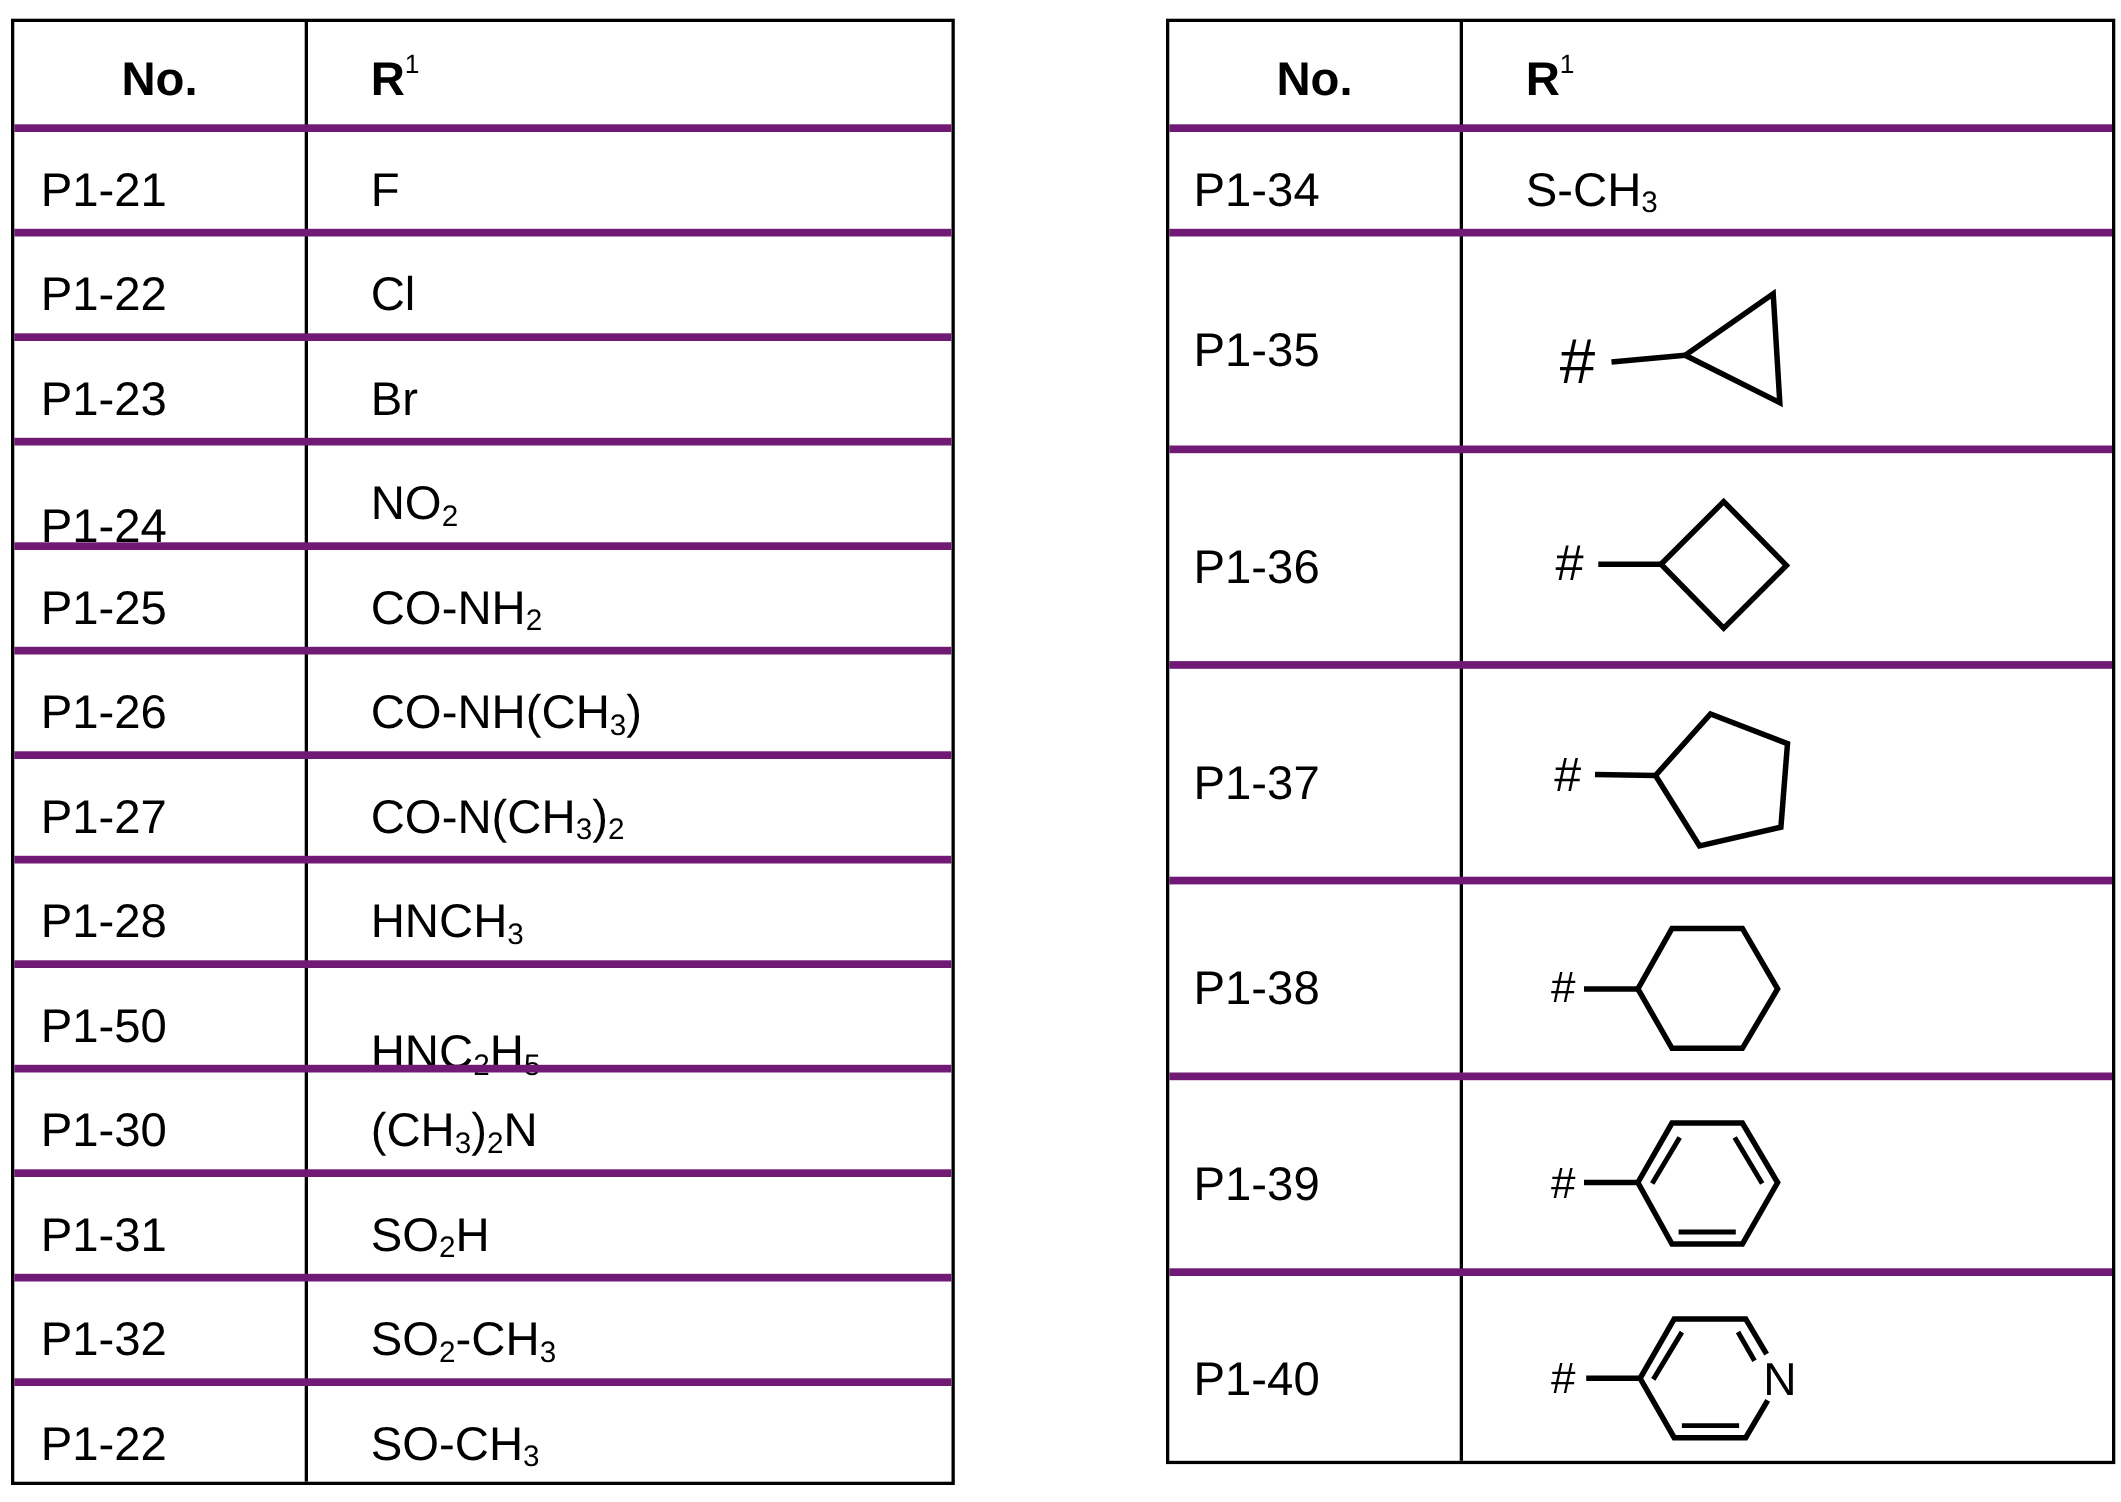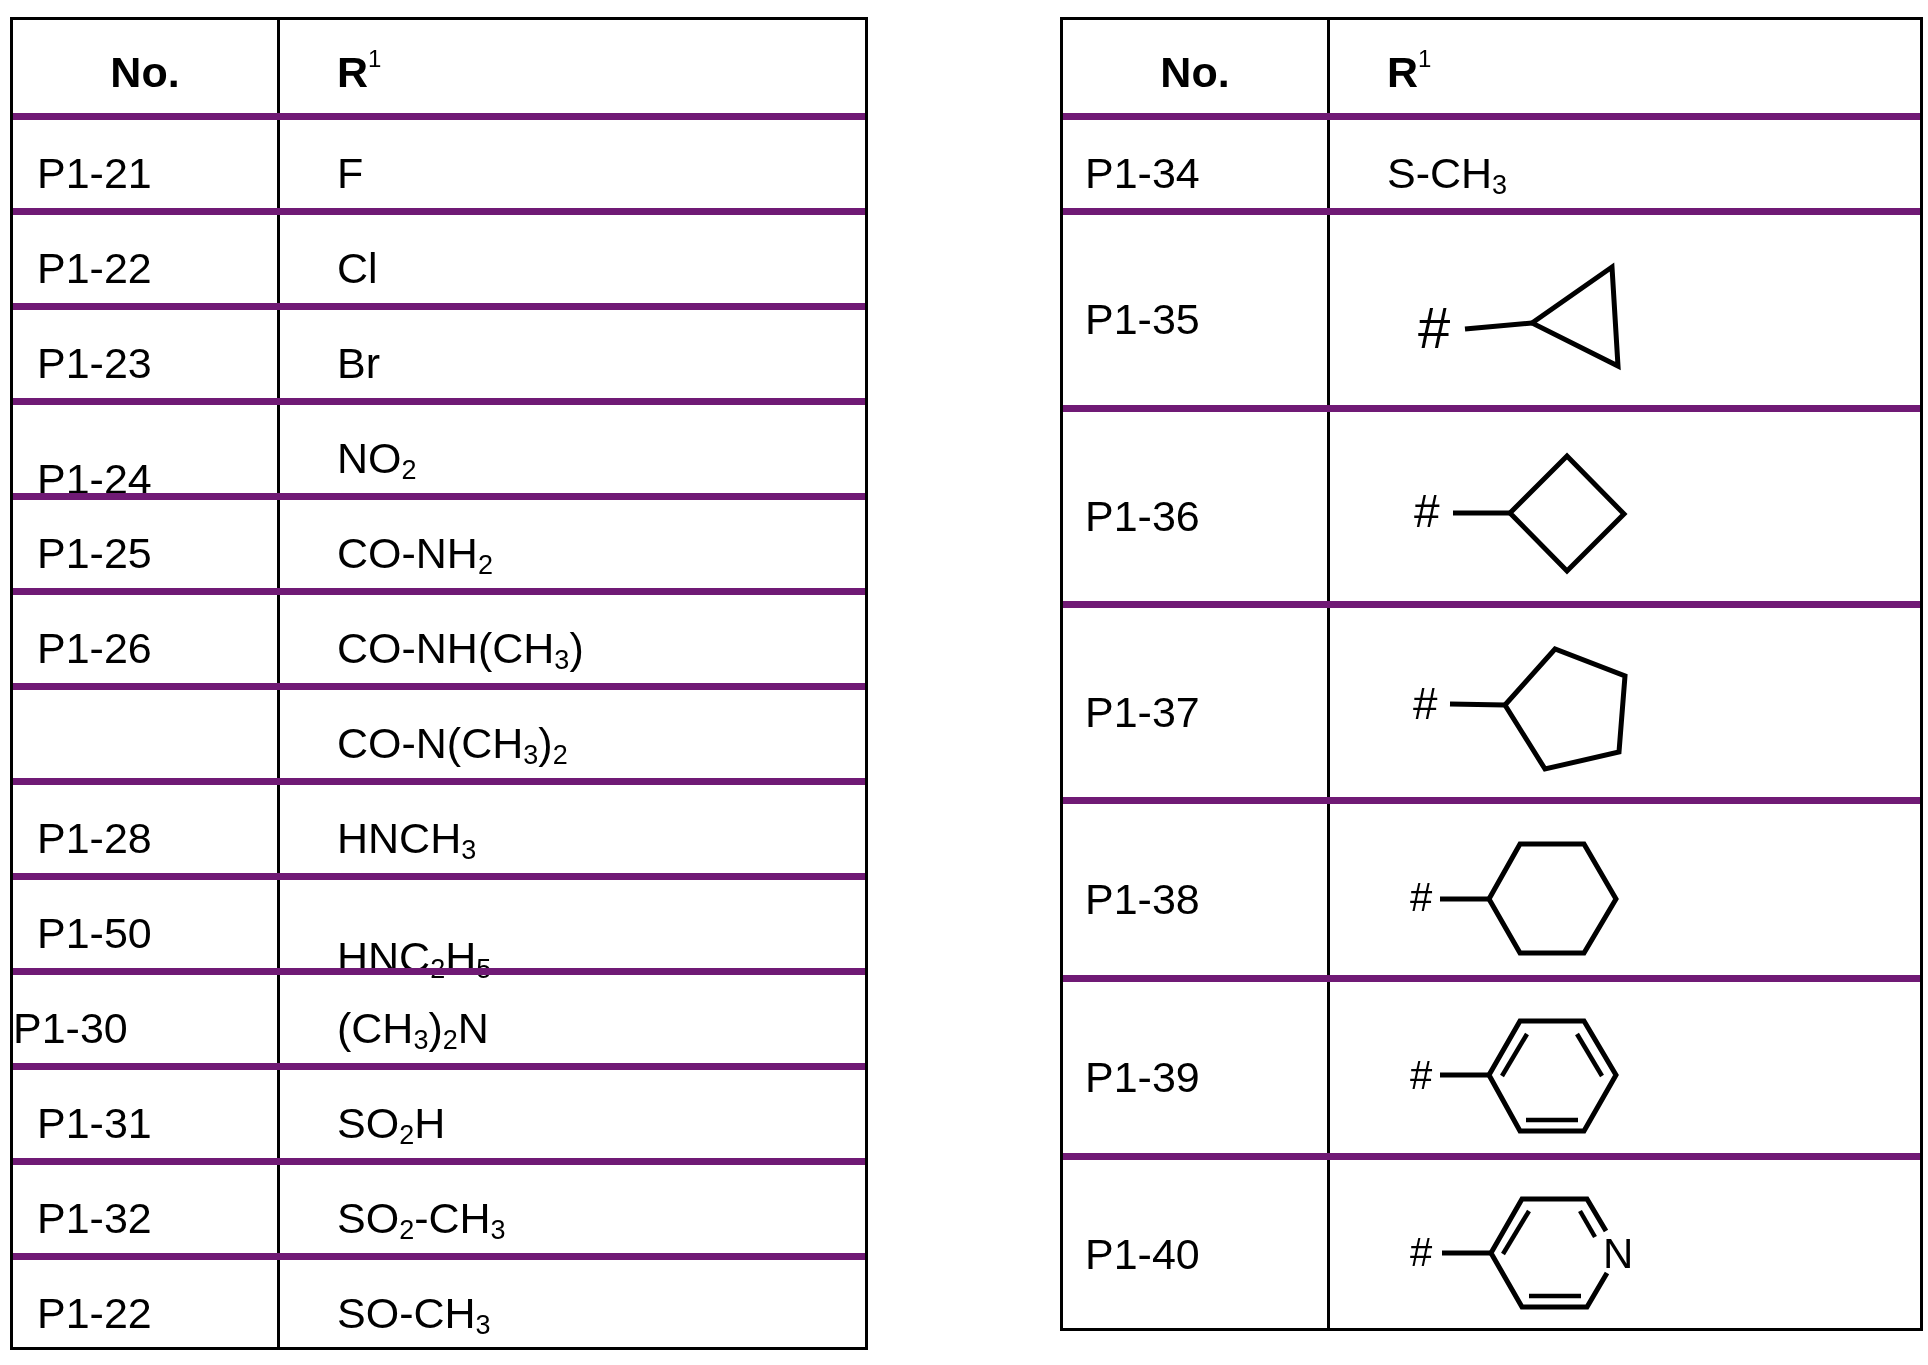--- a/index.html
+++ b/index.html
@@ -75,20 +75,23 @@
     </div>
     <div class="row" style="top: 568px; height: 98px;">
       <div class="cell-no" style="width:264px;padding-left:24px;box-sizing:border-box;">
         <span class="txt">P1-26</span>
       </div>
       <div class="cell-r" style="left:324px;">
         <span class="txt"><span>CO-NH(CH</span><sub>3</sub><span>)</span></span>
       </div>
     </div>
     <div class="row" style="top: 663px; height: 98px;">
+      <div class="cell-no" style="width:264px;padding-left:24px;box-sizing:border-box;">
+        <span class="txt">P1-27</span>
+      </div>
       <div class="cell-r" style="left:324px;">
         <span class="txt"><span>CO-N(CH</span><sub>3</sub><span>)</span><sub>2</sub></span>
       </div>
     </div>
     <div class="row" style="top: 758px; height: 98px;">
       <div class="cell-no" style="width:264px;padding-left:24px;box-sizing:border-box;">
         <span class="txt">P1-28</span>
       </div>
       <div class="cell-r" style="left:324px;">
         <span class="txt"><span>HNCH</span><sub>3</sub></span>
@@ -96,21 +99,21 @@
     </div>
     <div class="row" style="top: 853px; height: 98px;">
       <div class="cell-no" style="width:264px;padding-left:24px;box-sizing:border-box;">
         <span class="txt">P1-50</span>
       </div>
       <div class="cell-r" style="left:324px;align-items:flex-end;">
         <span class="txt"><span>HNC</span><sub>2</sub><span>H</span><sub>5</sub></span>
       </div>
     </div>
     <div class="row" style="top: 948px; height: 98px;">
-      <div class="cell-no" style="width:264px;box-sizing:border-box;">
+      <div class="cell-no" style="width:264px;padding-left:24px;box-sizing:border-box;">
         <span class="txt">P1-30</span>
       </div>
       <div class="cell-r" style="left:324px;">
         <span class="txt"><span>(CH</span><sub>3</sub><span>)</span><sub>2</sub><span>N</span></span>
       </div>
     </div>
     <div class="row" style="top: 1043px; height: 98px;">
       <div class="cell-no" style="width:264px;padding-left:24px;box-sizing:border-box;">
         <span class="txt">P1-31</span>
       </div>

